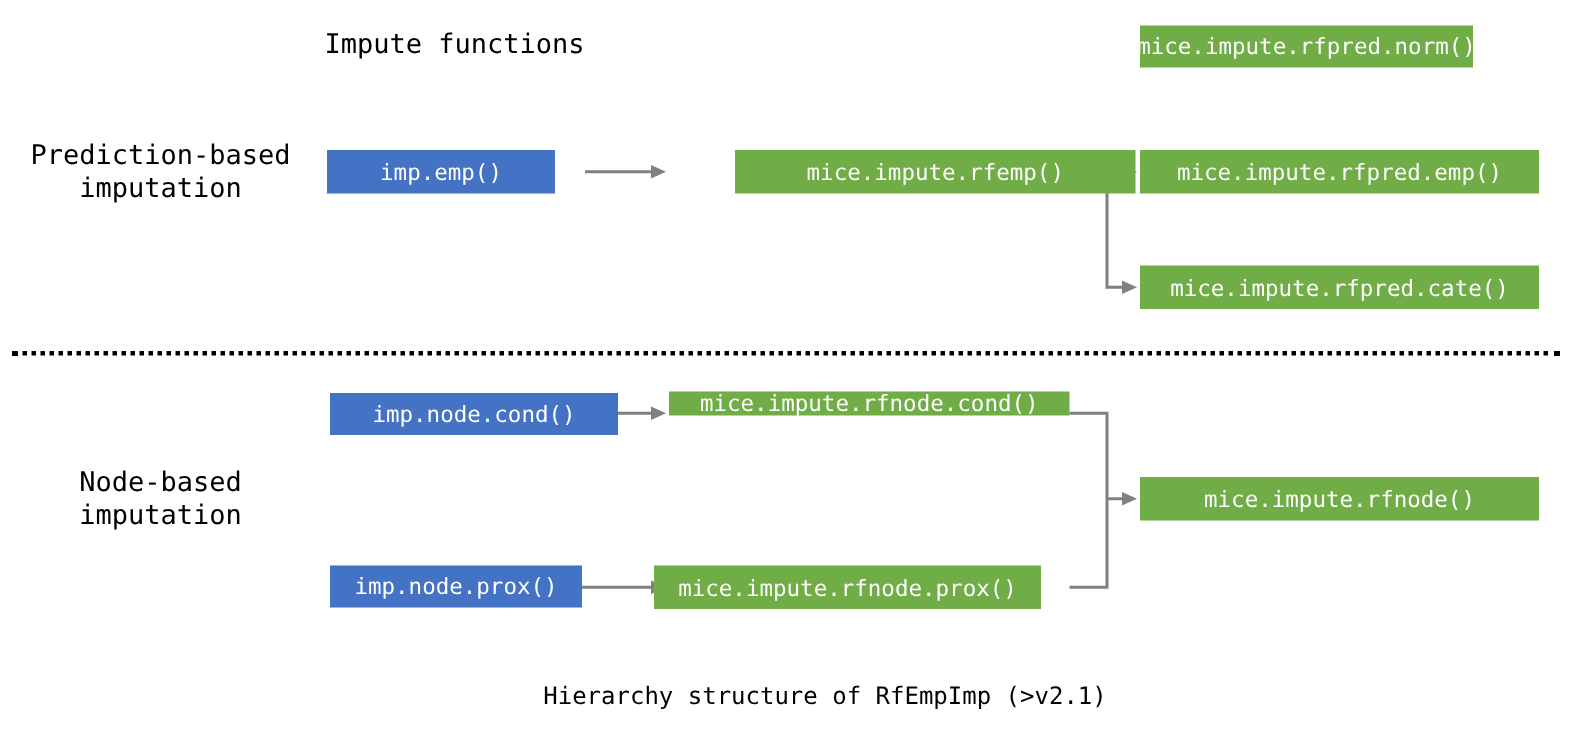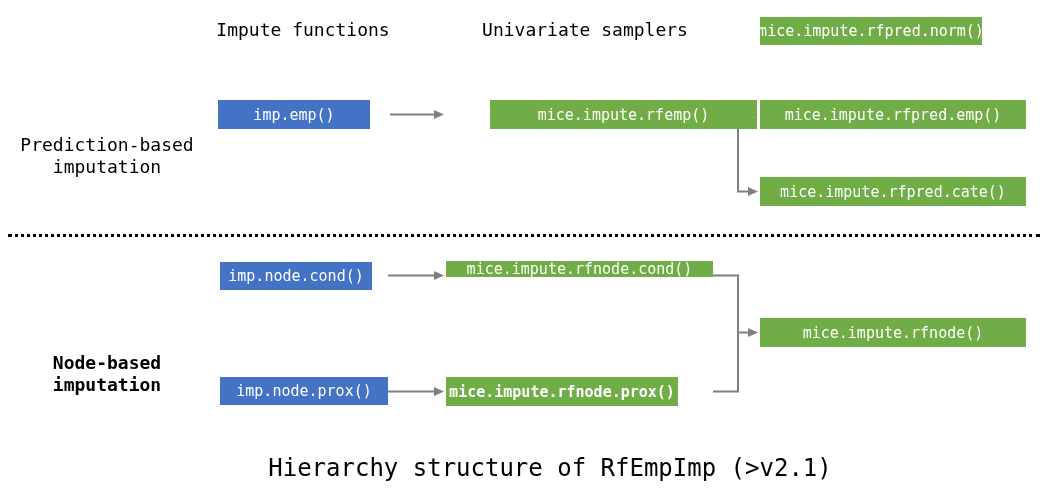--- a/index.html
+++ b/index.html
@@ -55,56 +55,55 @@
     white-space: nowrap;
   }
   .side-label {
     position: absolute;
     transform: translateX(-50%);
     color: var(--text, #000);
     font-size: 18px;
     line-height: 22px;
     text-align: center;
     white-space: nowrap;
-    margin-top: 41px;
   }
   .divider {
     position: absolute;
     left: 8px;
     top: 234px;
     width: 1032px;
     height: 0;
     border-top: 3px dotted #000;
   }
   .caption {
     position: absolute;
     top: 454px;
     left: 550px;
     transform: translateX(-50%);
     color: var(--text, #000);
-    font-size: 24px;
+    font-size: 16px;
     white-space: nowrap;
   }
 
   
   #box-rfpred-norm   { left: 760px; top: 17px;  width: 222px; height: 28px; }
   #box-imp-emp       { left: 218px; top: 100px; width: 152px; height: 29px; }
   #box-rfemp         { left: 446px; top: 100px; width: 267px; height: 29px; margin-left: 44px; }
   #box-rfpred-emp    { left: 760px; top: 100px; width: 266px; height: 29px; }
   #box-rfpred-cate   { left: 760px; top: 177px; width: 266px; height: 29px; text-align: center; }
-  #box-imp-node-cond { left: 220px; top: 262px; width: 152px; height: 28px; }
+  #box-imp-node-cond { left: 220px; top: 262px; width: 192px; height: 28px; }
   #box-rfnode-cond   { left: 446px; top: 261px; width: 267px; height: 16px; }
   #box-rfnode        { left: 760px; top: 318px; width: 266px; height: 29px; }
   #box-imp-node-prox { left: 220px; top: 377px; width: 168px; height: 28px; }
-  #box-rfnode-prox   { left: 446px; top: 377px; width: 232px; height: 29px; font-weight: bold; }
+  #box-rfnode-prox   { left: 436px; top: 377px; width: 258px; height: 29px; }
 
   #hdr-impute    { left: 303px; }
   #hdr-samplers  { left: 585px; }
   #label-prediction { left: 107px; top: 93px; }
-  #label-node       { left: 107px; top: 311px; font-weight: bold; }
+  #label-node       { left: 107px; top: 311px; }
 </style>
 </head>
 <body>
 
 <div class="canvas">
 
   <svg class="arrows-svg" viewBox="0 0 1052 490" xmlns="http://www.w3.org/2000/svg">
 
     <g>
       <path class="line" d="M390 114.5 H434"></path>
@@ -131,21 +130,20 @@
     </g>
 
     <g>
       <path class="line" d="M713 275.5 H738 V391.5 H713"></path>
       <path class="line" d="M738 332.5 H748"></path>
       <polygon class="head" points="758,332.5 748,328 748,337"></polygon>
     </g>
   </svg>
 
   <div class="col-header" id="hdr-impute">Impute functions</div>
-  <div class="col-header" id="hdr-samplers">Univariate samplers</div>
 
   <div class="side-label" id="label-prediction">
     <div>Prediction-based</div>
     <div>imputation</div>
   </div>
   <div class="side-label" id="label-node">
     <div>Node-based</div>
     <div>imputation</div>
   </div>
 

